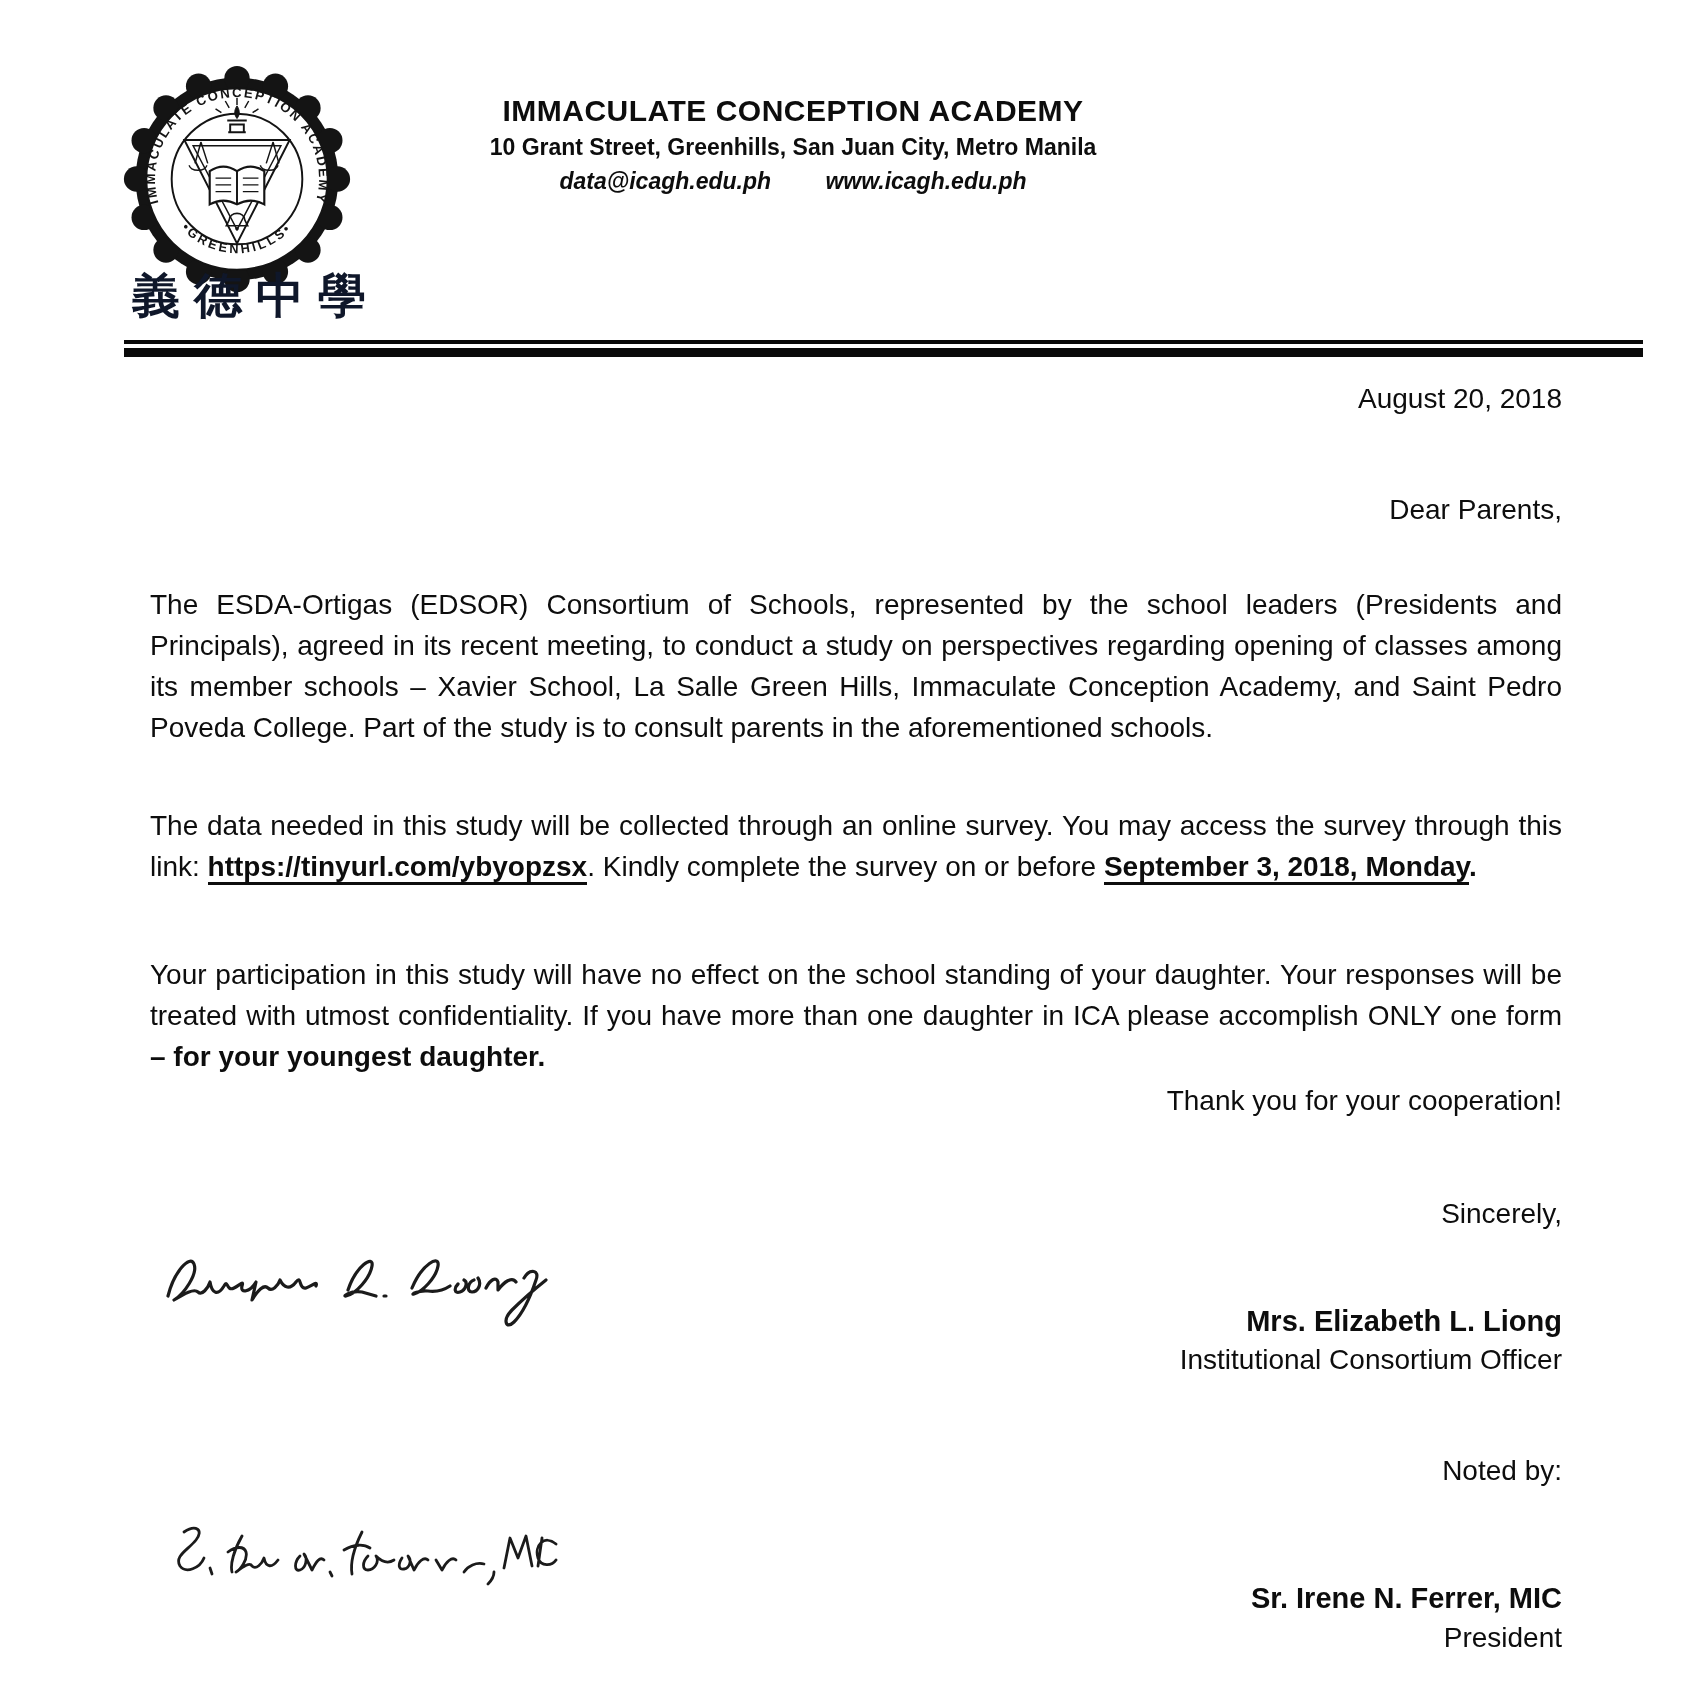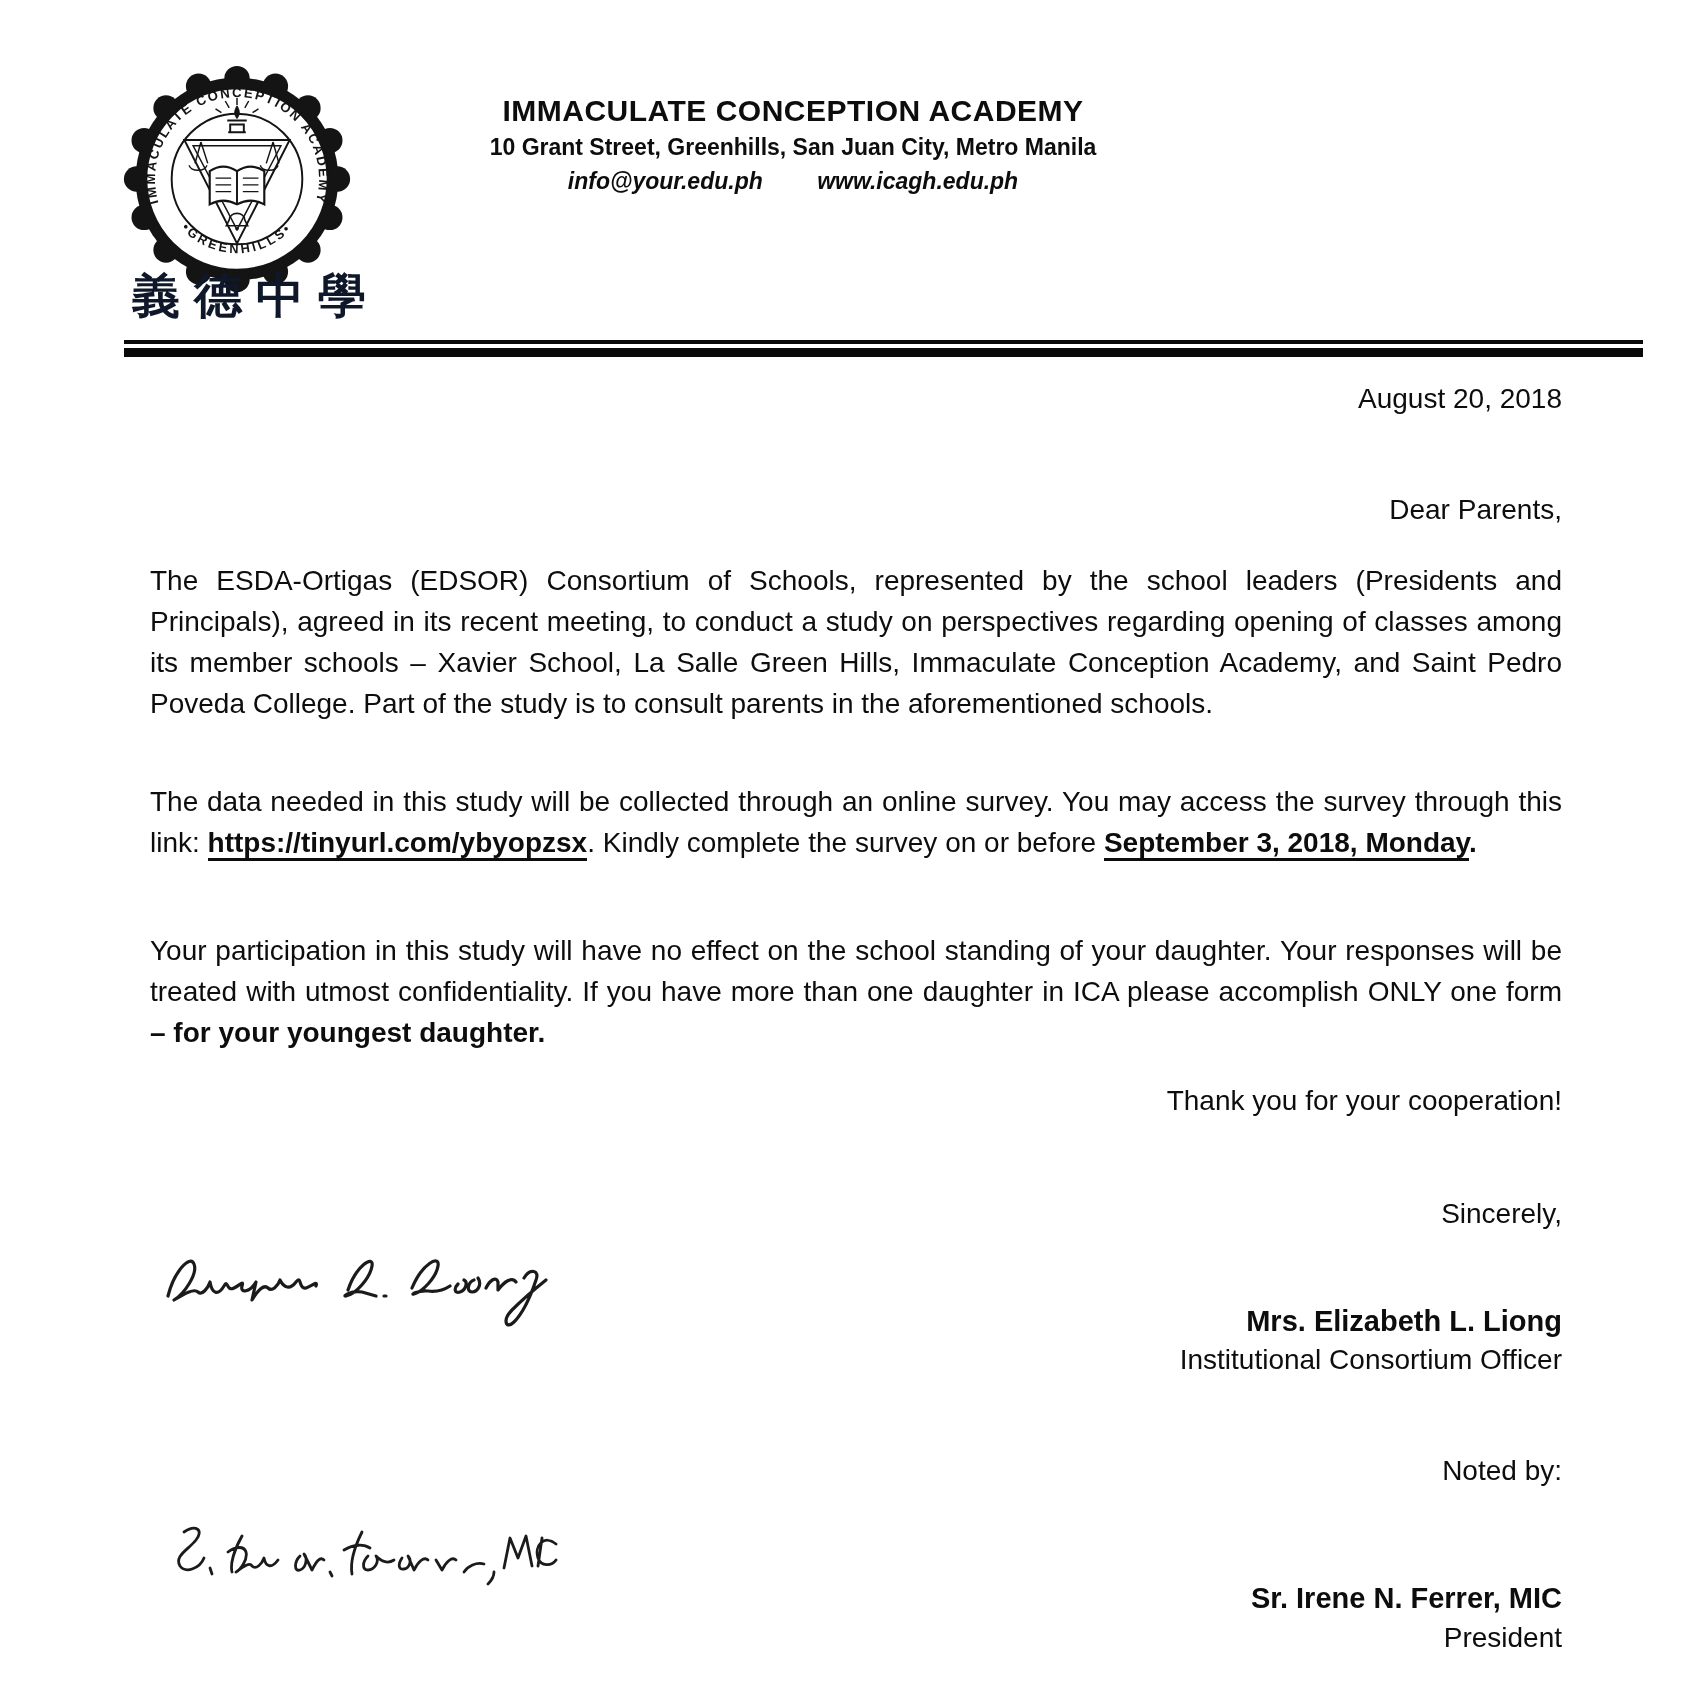--- a/index.html
+++ b/index.html
@@ -24,21 +24,21 @@
   .italic{font-style:italic;}
 
   .double-rule{
     left:124px;top:340px;width:1519px;height:4px;
     border-top:4px solid #0a0a0a;border-bottom:9px solid #0a0a0a;background:#fff;
   }
 
   
   .bodytext{font-size:28px;line-height:41px;color:#0d0d0d;}
   .col{left:150px;width:1412px;}
-  .just{text-align:justify;}
+  .just{text-align:justify;margin-top:24px;}
   .b{font-weight:bold;}
   .bu{
     font-weight:bold;color:inherit;text-decoration:none;
     border-bottom:3.5px solid #0d0d0d;
   }
   .name-line{font-size:29px;font-weight:bold;line-height:36px;}
 
   .sig-svg{pointer-events:none;}
   .sig-stroke{fill:none;stroke:#1b1b1b;stroke-linecap:round;stroke-linejoin:round;}
 
@@ -106,21 +106,21 @@
         </g>
       </svg>
     </div>
 
     <div class="abs cjk">義德中學</div>
 
     <div class="abs head-block">
       <div class="school-name">IMMACULATE CONCEPTION ACADEMY</div>
       <div class="head-line">10 Grant Street, Greenhills, San Juan City, Metro Manila</div>
       <div class="head-line head-gap italic">
-        <span>info@your.edu.ph</span>
+        <span>data@icagh.edu.ph</span>
         <span>www.icagh.edu.ph</span>
       </div>
     </div>
   </header>
 
   <div class="abs double-rule"></div>
 
   <main>
 
     <p class="abs col bodytext" style="top:378px;">August 20, 2018</p>

